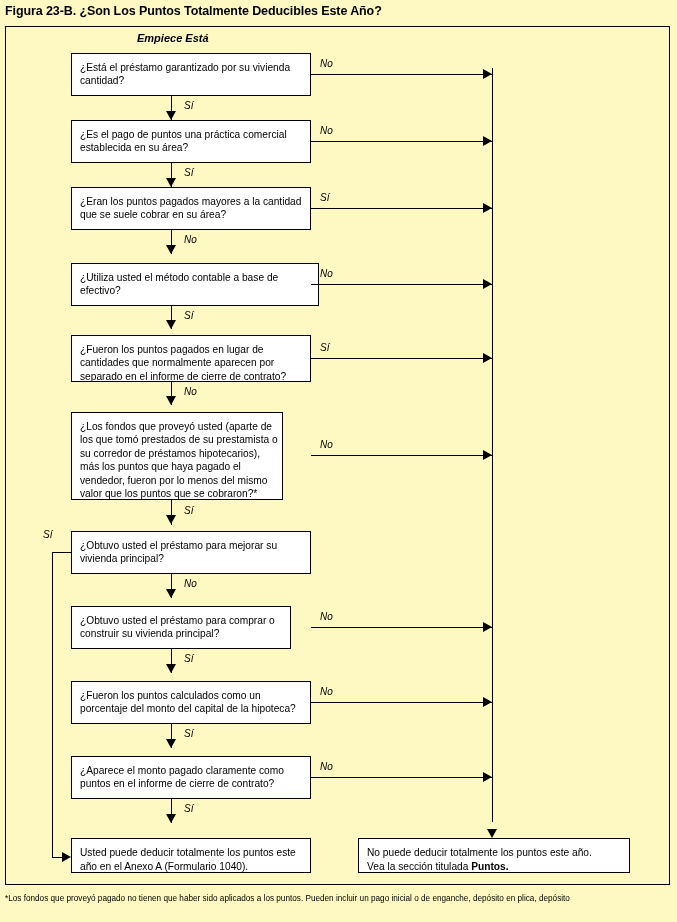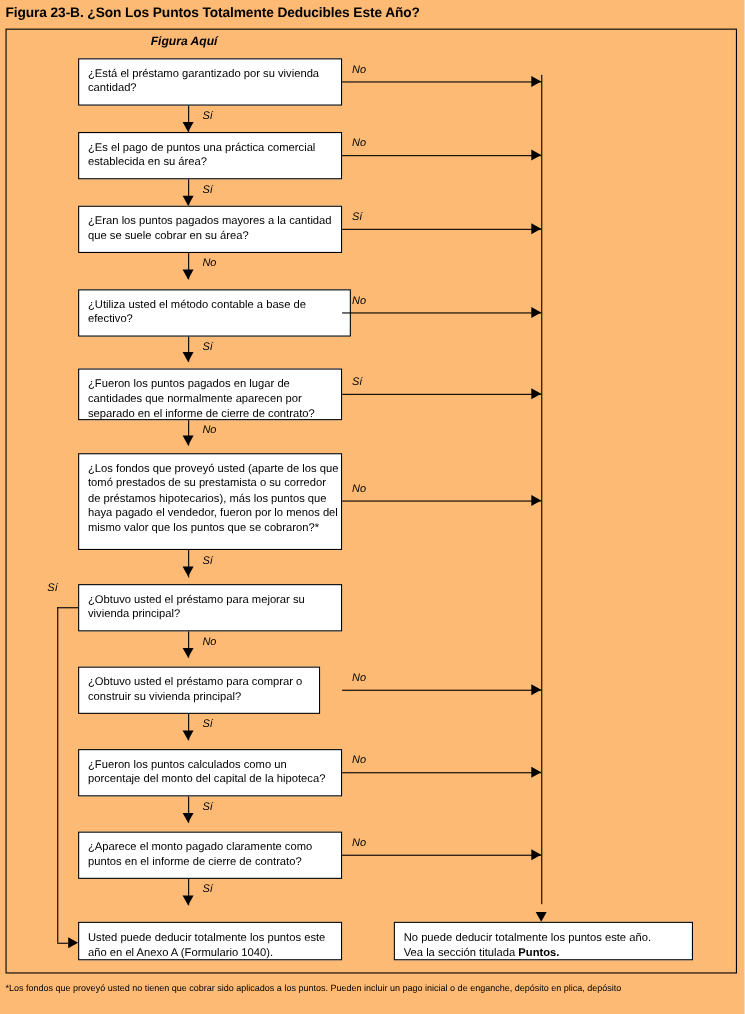--- a/index.html
+++ b/index.html
@@ -9,21 +9,21 @@
   }
   body {
     font-family: "Liberation Sans", sans-serif;
     color: #000000;
   }
   #page {
     position: relative;
     width: 677px;
     height: 922px;
     overflow: hidden;
-    background: #fdba74;
+    background: #fef9c3;
   }
   .fig-title {
     position: absolute;
     left: 5px;
     top: 4px;
     font-size: 12.5px;
     font-weight: bold;
     letter-spacing: -0.1px;
     white-space: nowrap;
   }
@@ -100,21 +100,21 @@
 </style>
 </head>
 <body>
 
 <div id="page">
 
   <div class="fig-title">Figura 23-B. ¿Son Los Puntos Totalmente Deducibles Este Año?</div>
 
   <div class="frame"></div>
 
-  <div class="start-label" style="left:137px; top:32px;">Figura Aquí</div>
+  <div class="start-label" style="left:137px; top:32px;">Empiece Está</div>
 
   <div class="box" style="left:71px; top:53px; width:240px; height:43px;">
     <span class="txt">¿Está el préstamo garantizado por su vivienda cantidad?</span>
   </div>
   <div class="hline" style="left:311px; top:74px; width:181px;"></div>
   <div class="arrow-right" style="left:483px; top:68.5px;"></div>
   <div class="edge-label" style="left:320px; top:58px;">No</div>
   <div class="vline" style="left:171px; top:96px; height:24px;"></div>
   <div class="arrow-down" style="left:165.5px; top:111px;"></div>
   <div class="edge-label" style="left:184px; top:100px;">Sí</div>
@@ -152,21 +152,21 @@
   <div class="box" style="left:71px; top:335px; width:240px; height:47px;">
     <span class="txt">¿Fueron los puntos pagados en lugar de cantidades que normalmente aparecen por separado en el informe de cierre de contrato?</span>
   </div>
   <div class="hline" style="left:311px; top:358px; width:181px;"></div>
   <div class="arrow-right" style="left:483px; top:352.5px;"></div>
   <div class="edge-label" style="left:320px; top:342px;">Sí</div>
   <div class="vline" style="left:171px; top:382px; height:23px;"></div>
   <div class="arrow-down" style="left:165.5px; top:396px;"></div>
   <div class="edge-label" style="left:184px; top:386px;">No</div>
 
-  <div class="box" style="left:71px; top:412px; width:240px; height:88px;">
+  <div class="box" style="left:71px; top:412px; width:212px; height:88px;">
     <span class="txt">¿Los fondos que proveyó usted (aparte de los que tomó prestados de su prestamista o su corredor de préstamos hipotecarios), más los puntos que haya pagado el vendedor, fueron por lo menos del mismo valor que los puntos que se cobraron?*</span>
   </div>
   <div class="hline" style="left:311px; top:455px; width:181px;"></div>
   <div class="arrow-right" style="left:483px; top:449.5px;"></div>
   <div class="edge-label" style="left:320px; top:439px;">No</div>
   <div class="vline" style="left:171px; top:500px; height:25px;"></div>
   <div class="arrow-down" style="left:165.5px; top:515px;"></div>
   <div class="edge-label" style="left:184px; top:505px;">Sí</div>
 
   <div class="box" style="left:71px; top:531px; width:240px; height:43px;">
@@ -217,16 +217,16 @@
   <div class="box terminal" style="left:71px; top:838px; width:240px; height:35px;">
     <span class="txt">Usted puede deducir totalmente los puntos este año en el Anexo A (Formulario 1040).</span>
   </div>
 
   <div class="box terminal" style="left:358px; top:838px; width:272px; height:35px;">
     <span class="txt">No puede deducir totalmente los puntos este año.</span>
     <span class="txt"><span>Vea la sección titulada </span><span class="bold-inline">Puntos.</span></span>
   </div>
 
   <div class="footnote">
-    <span class="fn-line">*Los fondos que proveyó usted no tienen que cobrar sido aplicados a los puntos. Pueden incluir un pago inicial o de enganche, depósito en plica, depósito</span>
+    <span class="fn-line">*Los fondos que proveyó pagado no tienen que haber sido aplicados a los puntos. Pueden incluir un pago inicial o de enganche, depósito en plica, depósito</span>
   </div>
 
 </div>
 
 </body></html>

